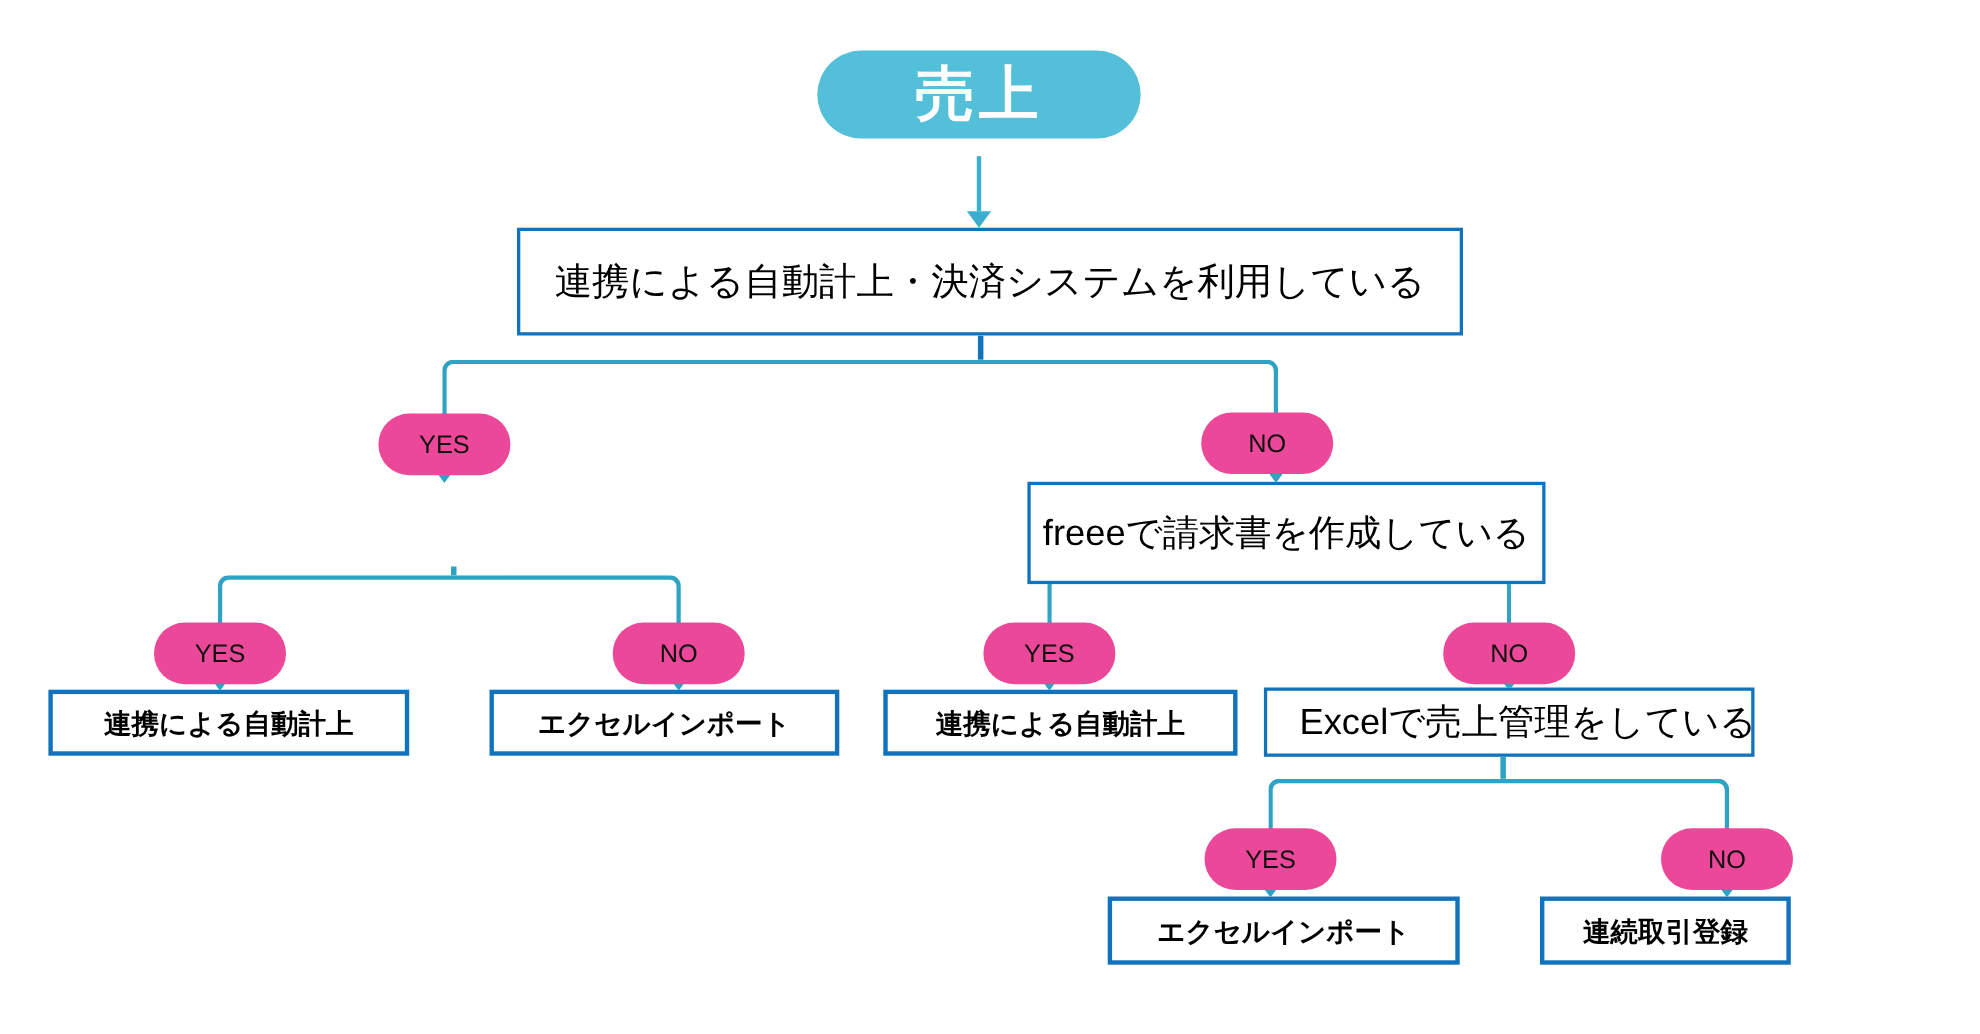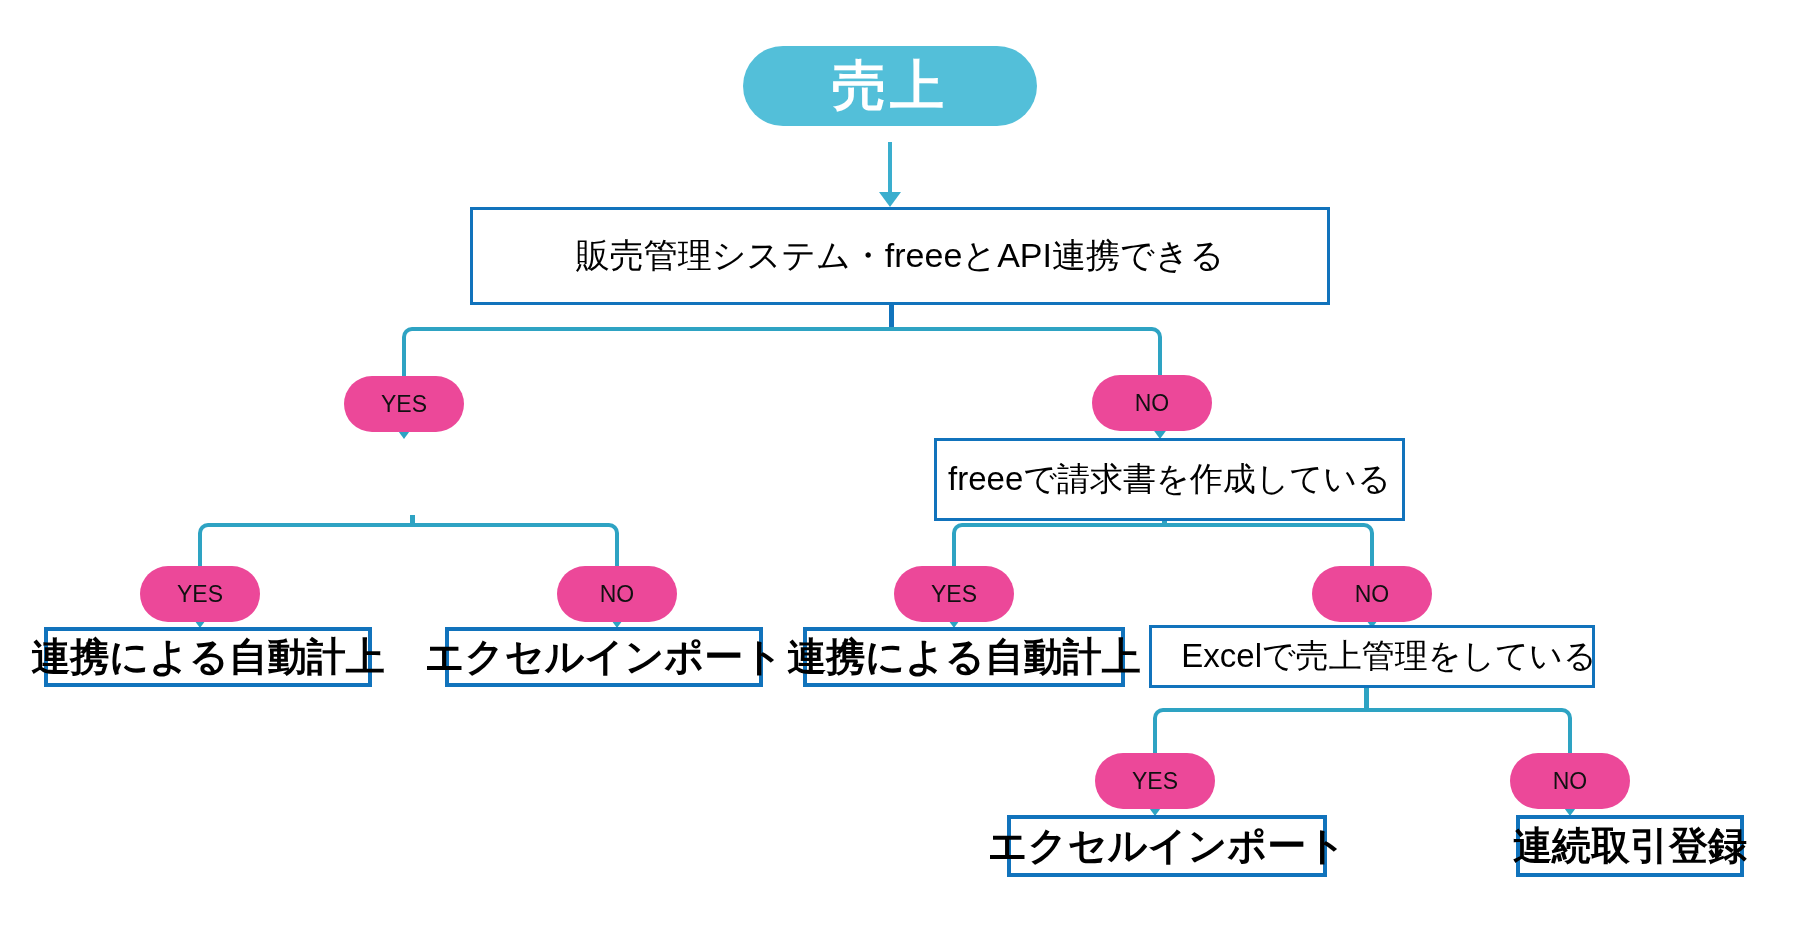--- a/index.html
+++ b/index.html
@@ -53,21 +53,21 @@
     box-sizing: border-box;
     z-index: 2;
     white-space: nowrap;
   }
   .qbox.big { font-size: 34px; }
   .rbox {
     position: absolute;
     background: #ffffff;
     border: 4px solid #1173BC;
     color: #000000;
-    font-size: 39px;
+    font-size: 25px;
     font-weight: bold;
     display: flex;
     align-items: center;
     justify-content: center;
     box-sizing: border-box;
     z-index: 2;
     white-space: nowrap;
   }
   
   .branch {
@@ -106,31 +106,31 @@
 </head>
 <body>
 
 <div class="canvas">
 
   <div class="pill-root" style="left:743px; top:46px; width:294px; height:80px;">売上</div>
 
   <div class="vline" style="left:888px; top:142px; height:50px;"></div>
   <div class="ahead light" style="left:879px; top:192px;"></div>
 
-  <div class="qbox big" style="left:470px; top:207px; width:860px; height:98px;">販売管理システム・freeeとAPI連携できる</div>
+  <div class="qbox big" style="left:470px; top:207px; width:860px; height:98px;">連携による自動計上・決済システムを利用している</div>
 
   <div class="vstub blue" style="left:889px; top:305px; height:22px;"></div>
   <div class="branch" style="left:402px; top:327px; width:760px; height:97px;"></div>
   <div class="ahead" style="left:393px; top:424px;"></div>
   <div class="ahead" style="left:1149px; top:424px;"></div>
 
   <div class="pill" style="left:344px; top:348px; width:120px; height:56px;">YES</div>
   <div class="pill" style="left:1092px; top:347px; width:120px; height:56px;">NO</div>
 
-  <div class="qbox" style="left:934px; top:438px; width:471px; height:83px;">freeeで請求書を作成している</div>
+  <div class="qbox" style="left:934px; top:438px; width:471px; height:93px;">freeeで請求書を作成している</div>
 
   <div class="vstub" style="left:410px; top:515px; height:8px;"></div>
   <div class="branch" style="left:198px; top:523px; width:421px; height:90px;"></div>
   <div class="vstub" style="left:1162px; top:515px; height:8px;"></div>
   <div class="branch" style="left:952px; top:523px; width:422px; height:90px;"></div>
   <div class="ahead" style="left:189px; top:613px;"></div>
   <div class="ahead" style="left:606px; top:613px;"></div>
   <div class="ahead" style="left:943px; top:613px;"></div>
   <div class="ahead" style="left:1361px; top:613px;"></div>
 
@@ -146,15 +146,15 @@
 
   <div class="vstub" style="left:1364px; top:688px; height:20px;"></div>
   <div class="branch" style="left:1153px; top:708px; width:419px; height:93px;"></div>
   <div class="ahead" style="left:1144px; top:801px;"></div>
   <div class="ahead" style="left:1559px; top:801px;"></div>
 
   <div class="pill" style="left:1095px; top:725px; width:120px; height:56px;">YES</div>
   <div class="pill" style="left:1510px; top:725px; width:120px; height:56px;">NO</div>
 
   <div class="rbox" style="left:1007px; top:815px; width:320px; height:62px;">エクセルインポート</div>
-  <div class="rbox" style="left:1516px; top:815px; width:228px; height:62px;">連続取引登録</div>
+  <div class="rbox" style="left:1400px; top:815px; width:228px; height:62px;">連続取引登録</div>
 
 </div>
 
 </body></html>

